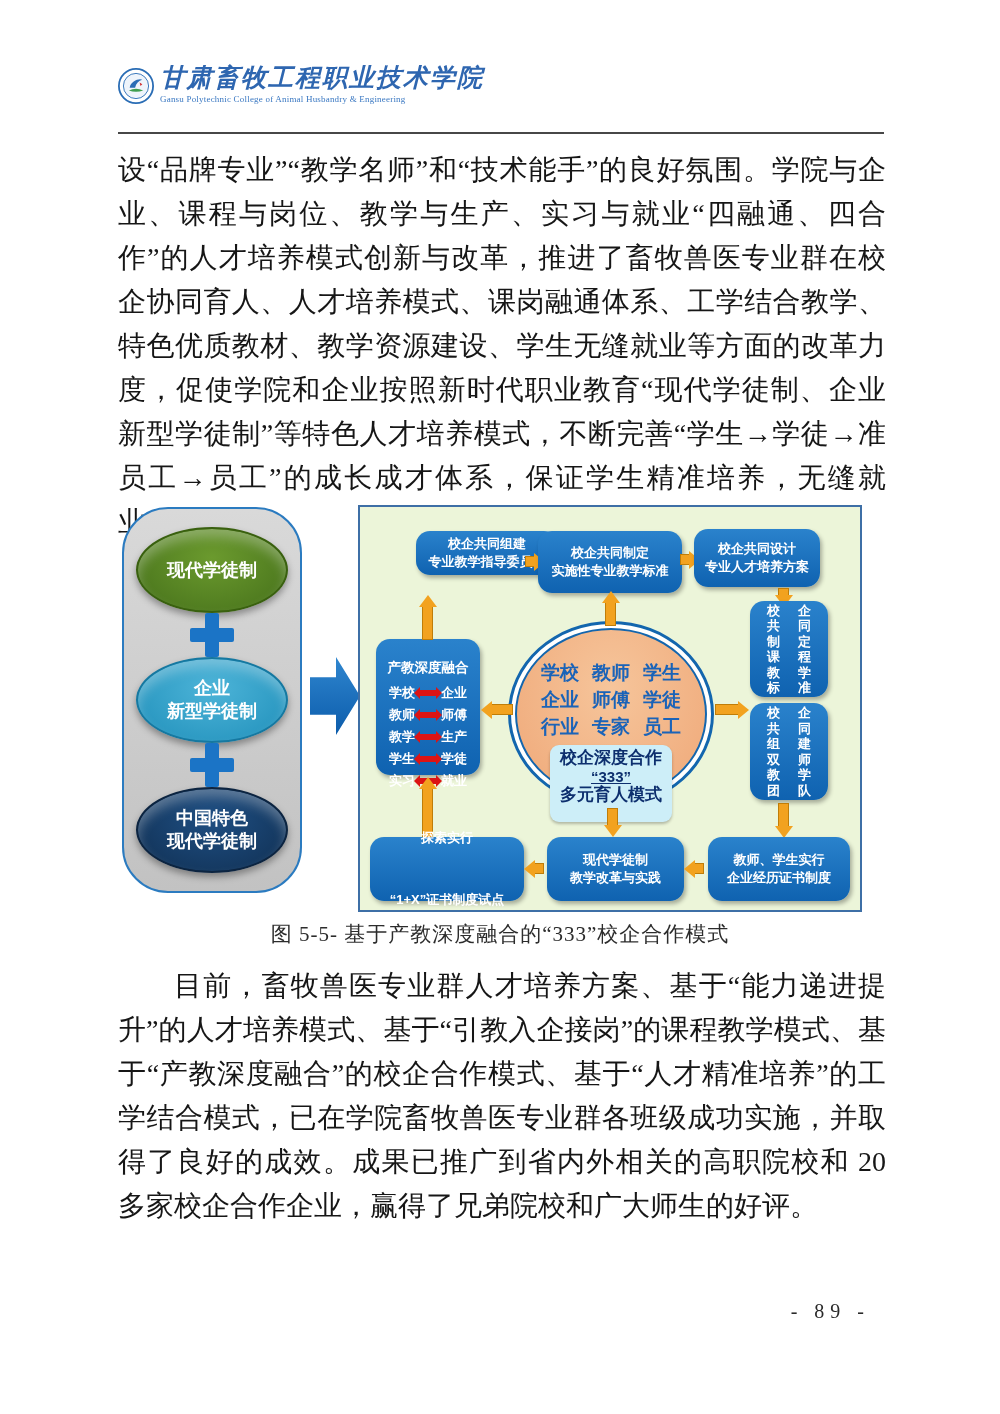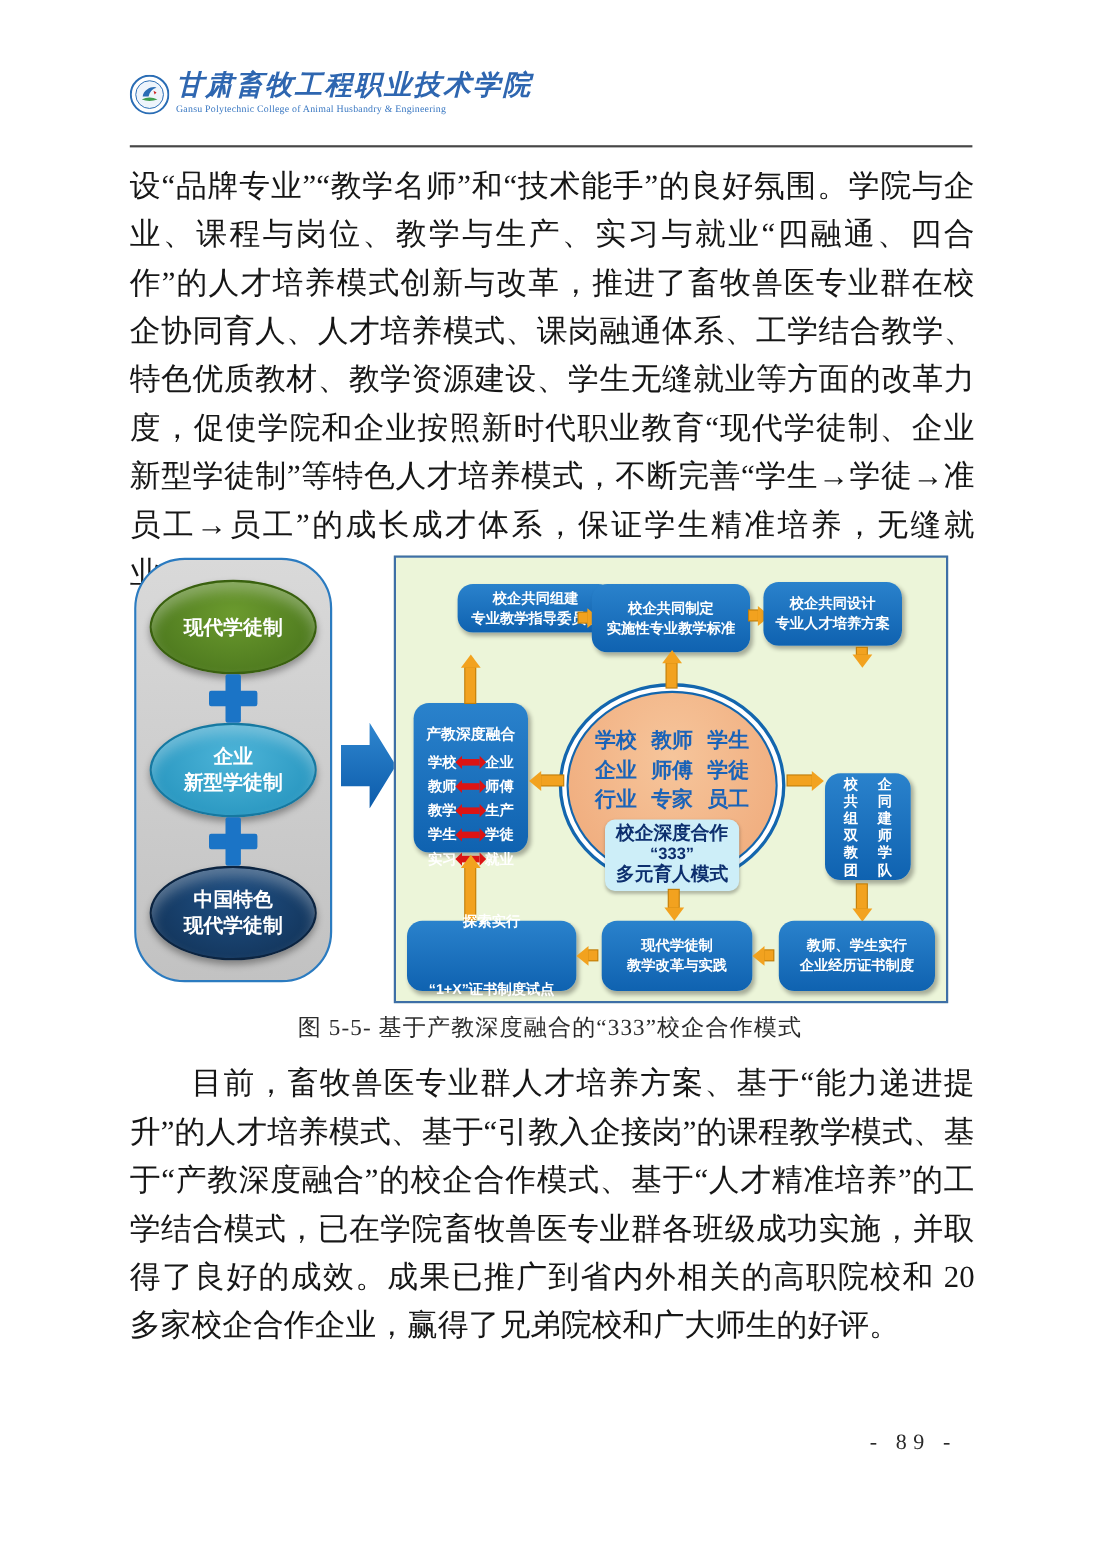--- a/index.html
+++ b/index.html
@@ -76,24 +76,24 @@
 
   
   .ell-outer { position:absolute; left:148px; top:114px; width:206px; height:186px;
                border-radius:50%; border:3px solid #1366ae; background:#fff; padding:4px; }
   .ell-inner { width:100%; height:100%; border-radius:50%; border:2px solid #1366ae;
                background:radial-gradient(ellipse at 50% 35%,#f6c59b,#efa878);
                display:flex; flex-direction:column; align-items:center; }
   .c-rows { margin-top:30px; display:flex; flex-direction:column; gap:1px; }
   .c-row { display:flex; gap:13px; justify-content:center; }
   .c-row span { font-size:19px; font-weight:bold; color:#1a63b8; }
-  .c-box { margin-top:5px; background:#cdeef8; border-radius:9px; padding:3px 10px 5px;
+  .c-box { margin-top:5px; background:#cdeef8; border-radius:9px; padding:3px 10px 17px;
            text-align:center; color:#0d2f6e; box-shadow:0 2px 3px rgba(0,0,0,.25); }
   .c-box .l1, .c-box .l3 { font-size:17px; font-weight:bold; line-height:20px; }
-  .c-box .l2 { font-size:15px; font-weight:bold; line-height:17px; }
+  .c-box .l2 { font-size:15px; font-weight:bold; line-height:17px;text-decoration:underline; }
 
   
   .pairs { margin-top:7px; display:flex; flex-direction:column; gap:4px; }
   .pair { display:flex; align-items:center; gap:5px; }
   .pair span { font-size:13px; font-weight:bold; }
   .redarr { position:relative; width:16px; height:6px; background:#dc1414; }
   .redarr::before, .redarr::after { content:""; position:absolute; top:-3px; border:6px solid transparent; }
   .redarr::before { right:100%; border-right:6px solid #dc1414; border-left:0; }
   .redarr::after  { left:100%;  border-left:6px solid #dc1414; border-right:0; }
 
@@ -157,20 +157,24 @@
         <span>实施性专业教学标准</span>
       </div>
       <div class="arr h right" style="left:321px; top:48px; width:8px;"></div>
       <div class="fbox" style="left:334px; top:22px; width:126px; height:58px;">
         <span>校企共同设计</span>
         <span>专业人才培养方案</span>
       </div>
 
       <div class="arr v down" style="left:419px; top:82px; height:6px;"></div>
 
+      <div class="fbox vcols" style="left:390px; top:94px; width:78px; height:96px;">
+        <div class="vcol">校共制课教标</div>
+        <div class="vcol">企同定程学准</div>
+      </div>
       <div class="fbox vcols" style="left:390px; top:196px; width:78px; height:97px;">
         <div class="vcol">校共组双教团</div>
         <div class="vcol">企同建师学队</div>
       </div>
       <div class="arr v down" style="left:419px; top:297px; height:22px;"></div>
 
       <div class="fbox" style="left:16px; top:132px; width:104px; height:136px; justify-content:flex-start; padding-top:20px;">
         <span style="font-size:13.5px;">产教深度融合</span>
         <div class="pairs">
           <div class="pair">

